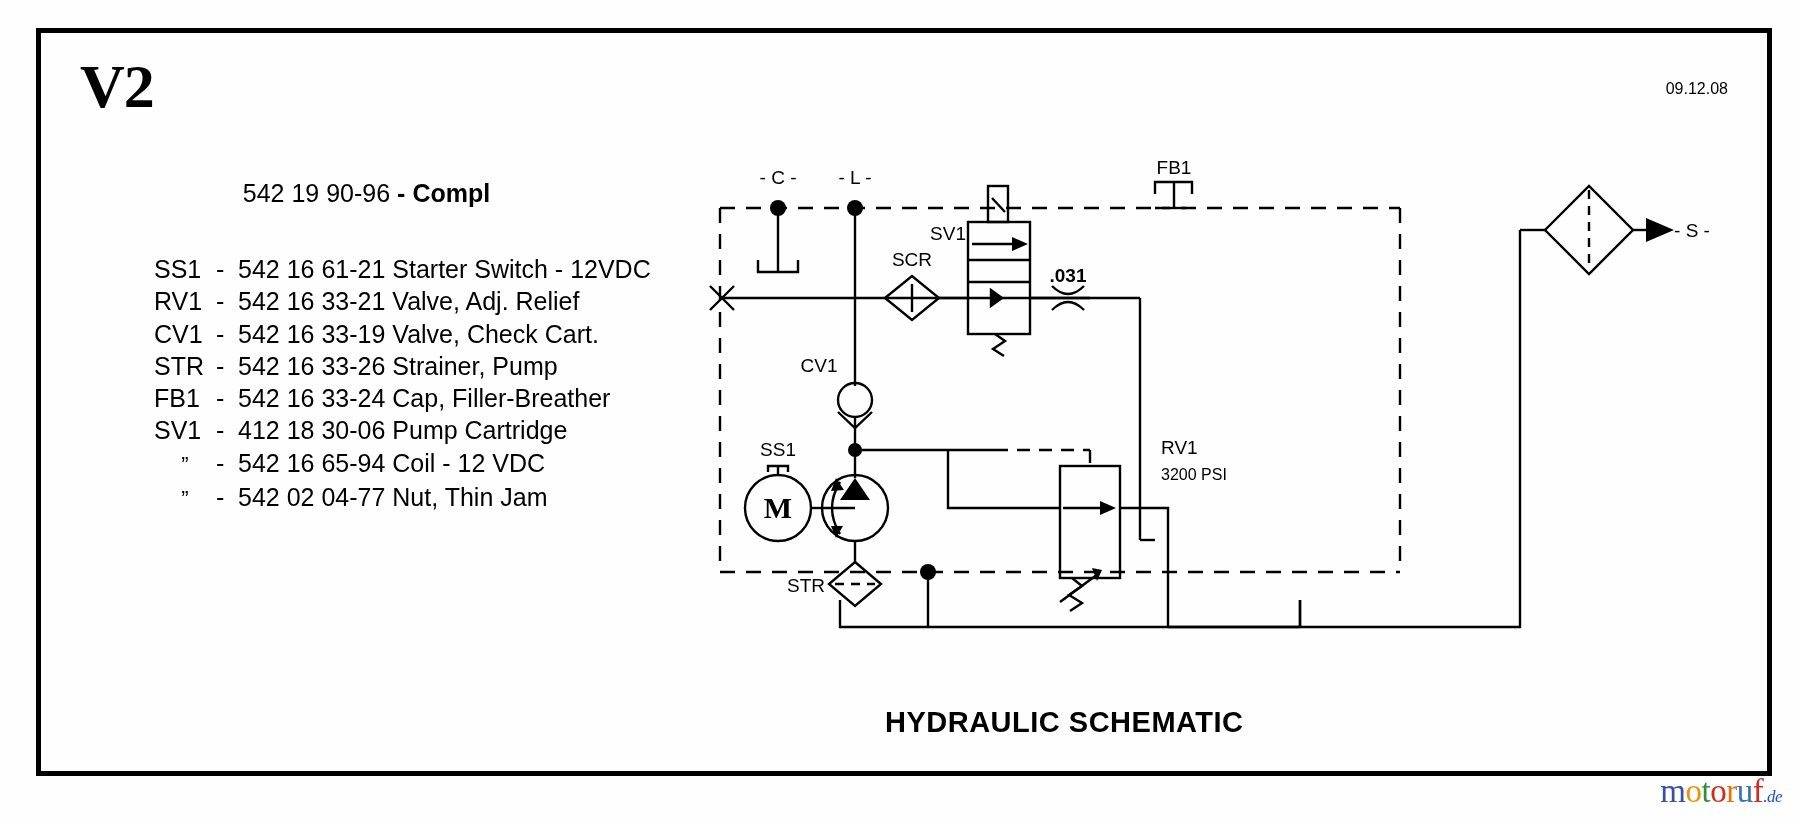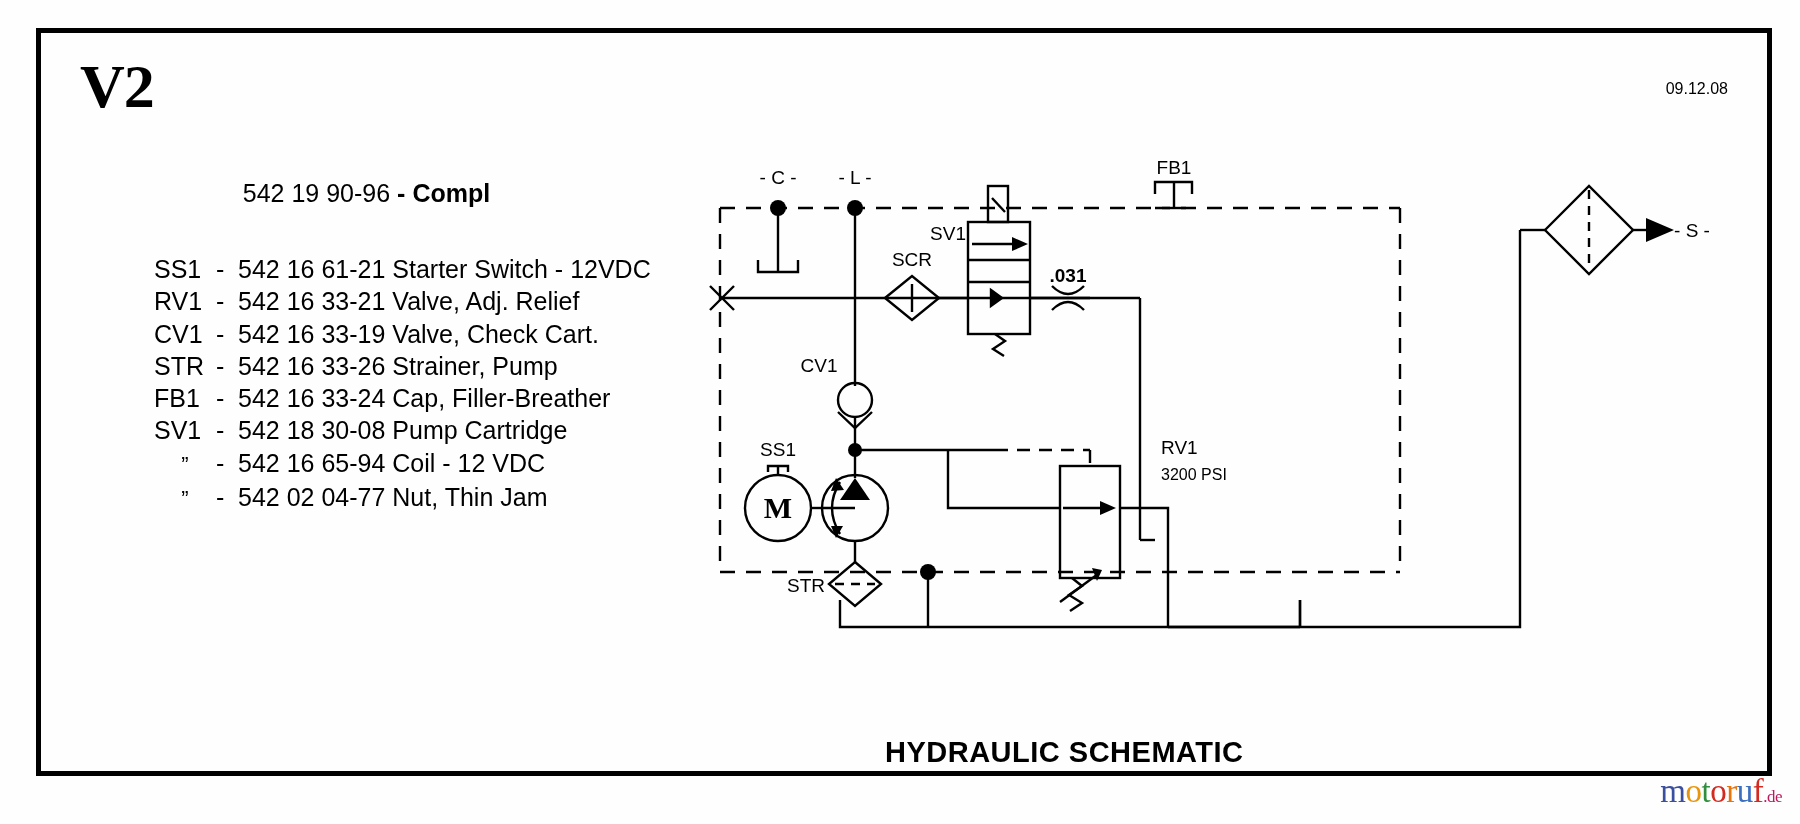--- a/index.html
+++ b/index.html
@@ -63,21 +63,21 @@
   #parts .code{display:inline-block;width:62px;}
   #parts .code.ditto{text-align:center;width:62px;font-size:22px;}
   #parts .dash{display:inline-block;width:22px;}
   
   #schem{
     position:absolute;left:700px;top:160px;
     width:1020px;height:510px;
   }
   #schem svg{display:block;}
   #sch-title{
-    position:absolute;left:885px;top:736px;
+    position:absolute;left:885px;top:706px;
     font-size:29px;font-weight:bold;letter-spacing:.5px;text-align:center;
   }
   
   #logo{
     position:absolute;right:18px;bottom:14px;
     font-family:"Liberation Serif", serif;
     font-size:33px;
     letter-spacing:-.5px;
     white-space:nowrap;
   }
@@ -98,21 +98,21 @@
 
   <div id="date">09.12.08</div>
 
 
   <div id="parts">
     <div class="row"><span class="code">SS1</span><span class="dash">-</span><span>542 16 61-21</span><span> </span><span>Starter Switch - 12VDC</span></div>
     <div class="row"><span class="code">RV1</span><span class="dash">-</span><span>542 16 33-21</span><span> </span><span>Valve, Adj. Relief</span></div>
     <div class="row"><span class="code">CV1</span><span class="dash">-</span><span>542 16 33-19</span><span> </span><span>Valve, Check Cart.</span></div>
     <div class="row"><span class="code">STR</span><span class="dash">-</span><span>542 16 33-26</span><span> </span><span>Strainer, Pump</span></div>
     <div class="row"><span class="code">FB1</span><span class="dash">-</span><span>542 16 33-24</span><span> </span><span>Cap, Filler-Breather</span></div>
-    <div class="row"><span class="code">SV1</span><span class="dash">-</span><span>542 18 30-08</span><span> </span><span>Pump Cartridge</span></div>
+    <div class="row"><span class="code">SV1</span><span class="dash">-</span><span>412 18 30-06</span><span> </span><span>Pump Cartridge</span></div>
     <div class="row"><span class="code ditto">”</span><span class="dash">-</span><span>542 16 65-94</span><span> </span><span>Coil - 12 VDC</span></div>
     <div class="row"><span class="code ditto">”</span><span class="dash">-</span><span>542 02 04-77</span><span> </span><span>Nut, Thin Jam</span></div>
   </div>
 
   <div id="schem">
     <svg width="1020" height="510" viewBox="0 0 1020 510" xmlns="http://www.w3.org/2000/svg">
       <g fill="none" stroke="#000" stroke-width="2.4" stroke-linecap="butt">
 
         <path d="M20 48 H455" stroke-dasharray="15,11"></path>
         <path d="M455 48 H700" stroke-dasharray="15,11"></path>
@@ -243,15 +243,15 @@
         <text x="992" y="77" text-anchor="middle">- S -</text>
         <text x="368" y="122" text-anchor="middle" font-size="19" font-weight="bold">.031</text>
         <text x="78" y="358" text-anchor="middle" font-size="30" font-weight="bold" font-family="Liberation Serif, serif">M</text>
       </g>
     </svg>
   </div>
 
   <div id="sch-title">HYDRAULIC SCHEMATIC</div>
 
   <div id="logo">
-    <span style="color: rgb(59, 79, 160);">m</span><span style="color: rgb(232, 148, 12);">o</span><span style="color: rgb(47, 143, 62);">t</span><span style="color: rgb(211, 42, 32);">o</span><span style="color: rgb(232, 116, 12);">r</span><span style="color: rgb(59, 111, 192);">u</span><span style="color: rgb(211, 42, 32);">f</span><span class="de" style="color: #be185d;">.de</span>
+    <span style="color: rgb(59, 79, 160);">m</span><span style="color: rgb(232, 148, 12);">o</span><span style="color: rgb(47, 143, 62);">t</span><span style="color: rgb(211, 42, 32);">o</span><span style="color: rgb(232, 116, 12);">r</span><span style="color: rgb(59, 111, 192);">u</span><span style="color: rgb(211, 42, 32);">f</span><span class="de" style="color: #1d4ed8; font-style: italic;">.de</span>
   </div>
 </div>
 
 </body></html>

